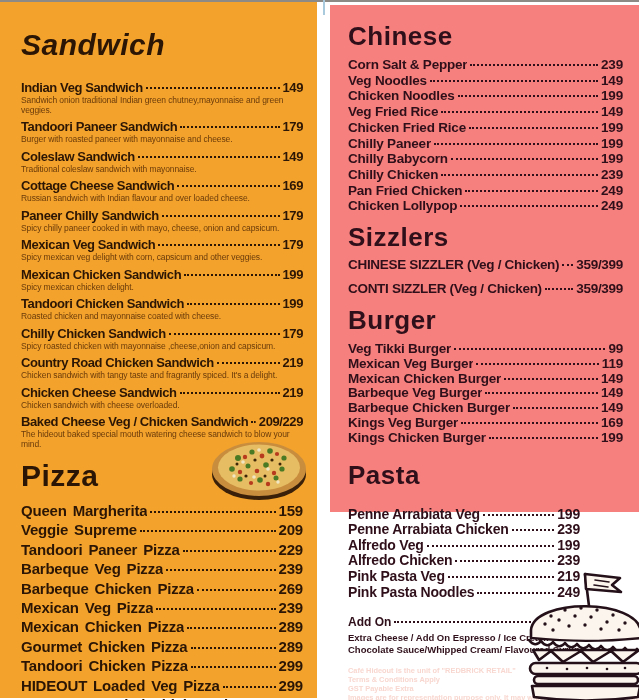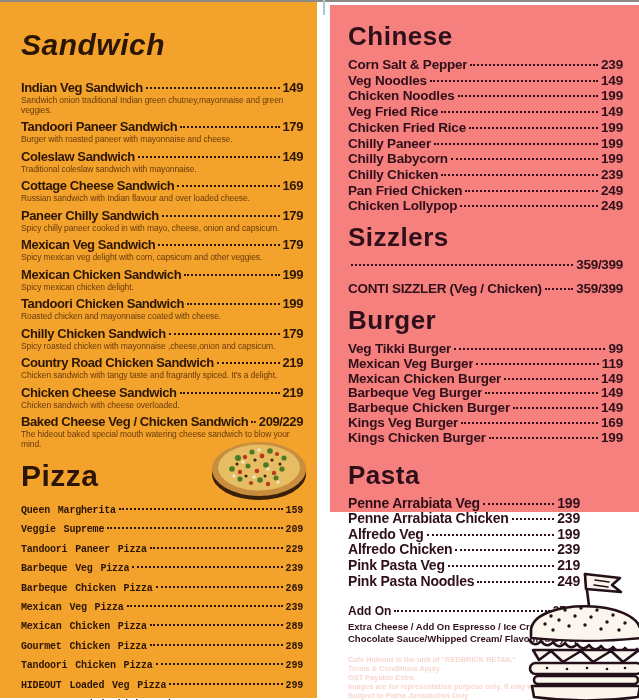--- a/index.html
+++ b/index.html
@@ -15,35 +15,35 @@
                padding:0 16px 0 18px;}
 
   h1.head{margin:0;font-weight:bold;letter-spacing:.5px;color:inherit;}
   .left h1.head{font-size:30px;line-height:34px;}
   .right h1.head{font-size:26px;line-height:30px;}
   .head.sandwich{margin:26px 0 18px 0;font-style:italic;}
   .head.pizza{margin:10px 0 8px 0;}
   .head.chinese{margin:16px 0 6px 0;}
   .head.sizzlers{margin:8px 0 5px 0;}
   .head.burger{margin:4px 0 7px 0;}
-  .head.pasta{margin:14px 0 6px 0;}
+  .head.pasta{margin:14px 0 17px 0;}
 
   .row{display:flex;align-items:baseline;flex-wrap:nowrap;}
   .nm{white-space:nowrap;font-weight:bold;flex:0 1 auto;min-width:0;overflow:hidden;}
   .ld{flex:1 0 3px;border-bottom:2px dotted currentColor;margin:0 3px;transform:translateY(-3px);}
   .pr{white-space:nowrap;font-weight:bold;}
 
   
   .list.detailed .mi{margin-bottom:4px;}
   .list.detailed .row{font-size:13px;line-height:16px;letter-spacing:-0.4px;}
   .list.detailed .mi-desc{font-size:8.5px;line-height:9.5px;color:#6a3a0b;letter-spacing:-0.1px;}
   .mi-desc:empty{display:none;}
 
   
-  .list.pizza .row{font-size:10px;line-height:19.4px;word-spacing:2px;letter-spacing:-0.2px;font-family:Liberation Mono, monospace;}
+  .list.pizza .row{font-size:15px;line-height:19.4px;word-spacing:2px;letter-spacing:-0.2px;}
 
   
   .list.chinese .row{font-size:13.5px;line-height:15.7px;letter-spacing:-0.2px;}
   .list.sizzlers .row{font-size:13.5px;line-height:16px;margin-bottom:8px;letter-spacing:-0.3px;}
   .list.burgers .row{font-size:13.5px;line-height:14.8px;letter-spacing:-0.2px;}
   .list.pasta{width:232px;}
   .list.pasta .row{font-size:14px;line-height:15.6px;letter-spacing:-0.2px;}
 
   
   .addon{margin-top:14px;width:218px;}
@@ -313,20 +313,21 @@
           <span class="nm">Chicken Lollypop</span>
           <span class="ld"></span>
           <span class="pr">249</span>
         </div>
       </div>
 
     <h1 class="head sizzlers">Sizzlers</h1>
     <div class="list sizzlers">
 
         <div class="row">
+          <span class="nm">CHINESE SIZZLER (Veg / Chicken)</span>
           <span class="ld"></span>
           <span class="pr">359/399</span>
         </div>
 
         <div class="row">
           <span class="nm">CONTI SIZZLER (Veg / Chicken)</span>
           <span class="ld"></span>
           <span class="pr">359/399</span>
         </div>
       </div>

